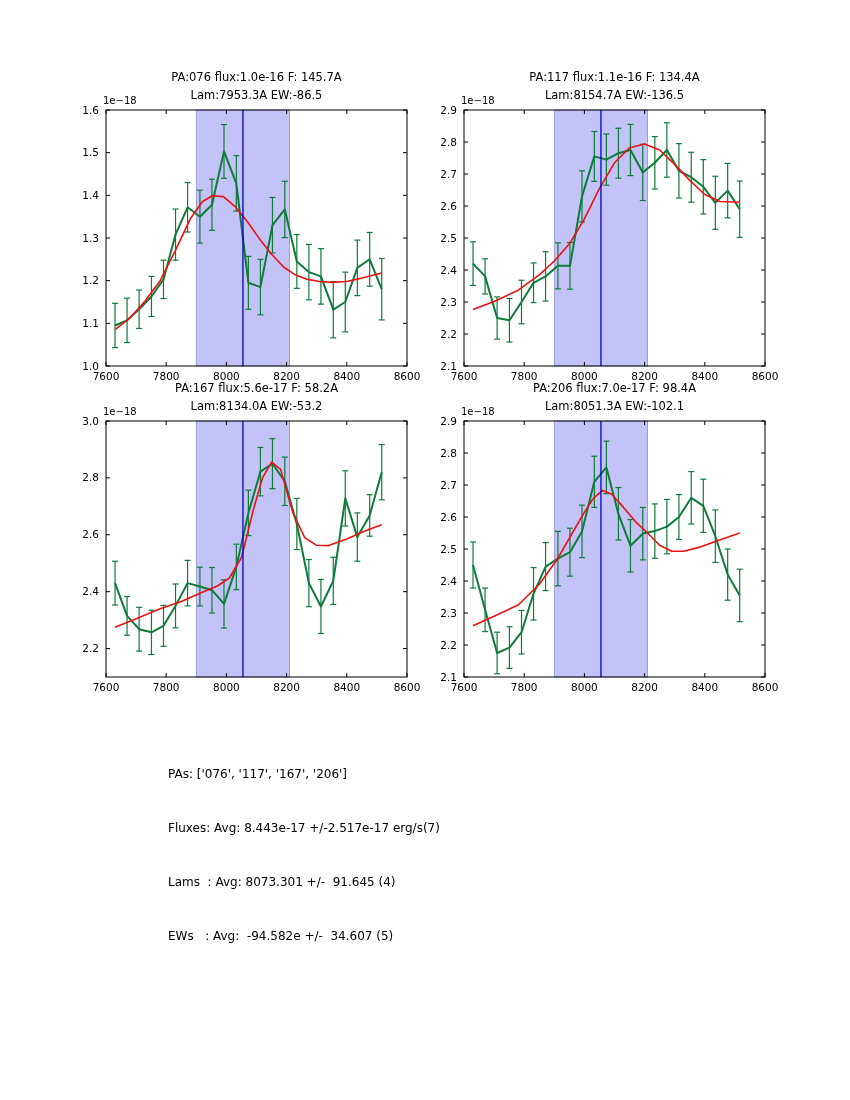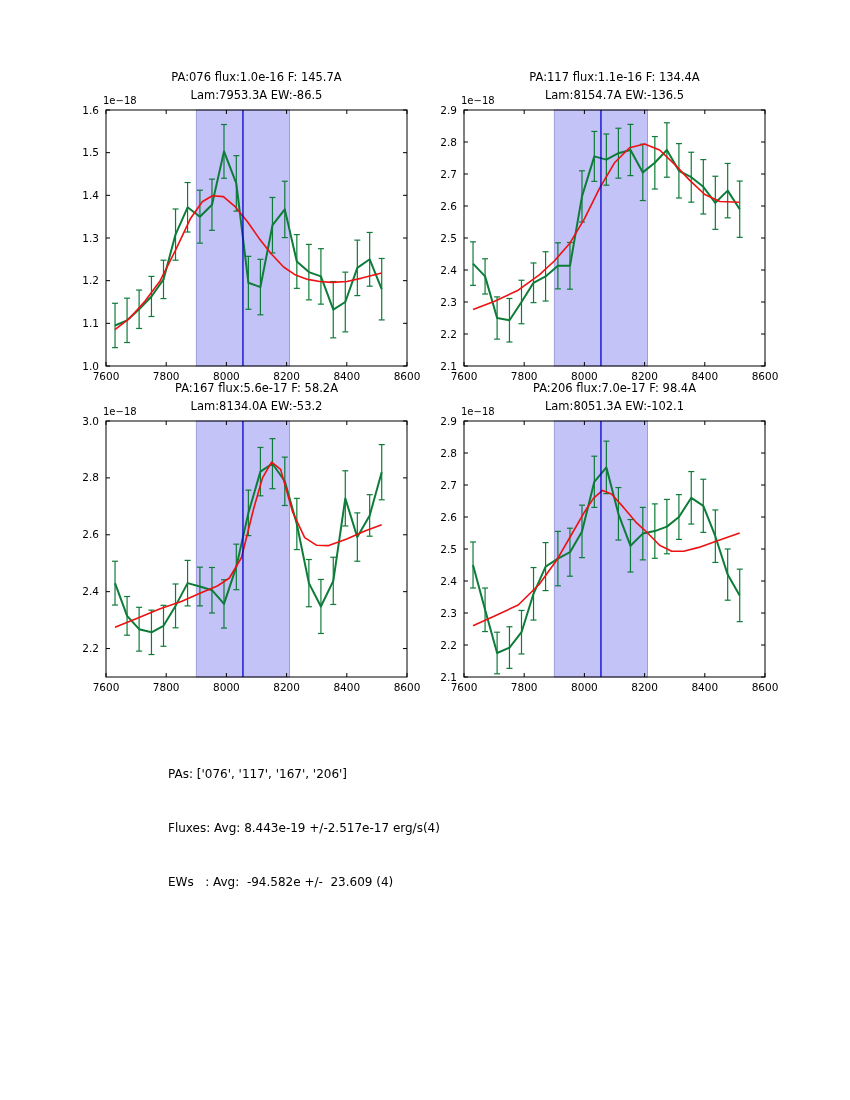--- a/index.html
+++ b/index.html
@@ -492,16 +492,17 @@
         <line x1="464" y1="421" x2="468" y2="421" stroke="#000000"></line>
         <line x1="765" y1="421" x2="761" y2="421" stroke="#000000"></line>
         <text x="457" y="424.5" text-anchor="end" class="tick">2.9</text>
         <text x="614.5" y="392" text-anchor="middle" class="title">PA:206 flux:7.0e-17 F: 98.4A</text>
         <text x="614.5" y="410" text-anchor="middle" class="title">Lam:8051.3A EW:-102.1</text>
         <text x="461" y="415" class="offset">1e−18</text>
       </g>
     </svg>
   <div class="summary">
     <div class="sline">PAs: ['076', '117', '167', '206']</div>
-    <div class="sline">Fluxes: Avg: 8.443e-19 +/-2.517e-17 erg/s(4)</div>
-    <div class="sline">EWs   : Avg:  -94.582e +/-  23.609 (4)</div>
+    <div class="sline">Fluxes: Avg: 8.443e-17 +/-2.517e-17 erg/s(7)</div>
+    <div class="sline">Lams  : Avg: 8073.301 +/-  91.645 (4)</div>
+    <div class="sline">EWs   : Avg:  -94.582e +/-  34.607 (5)</div>
   </div>
 </div>
 
 </body></html>

